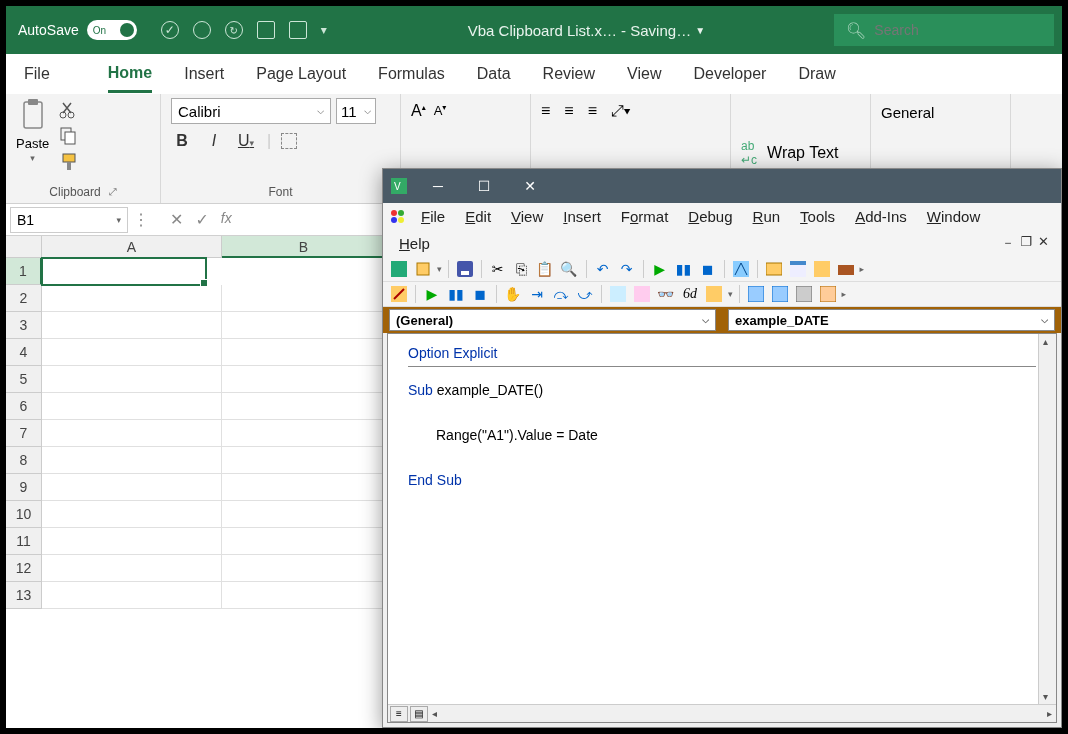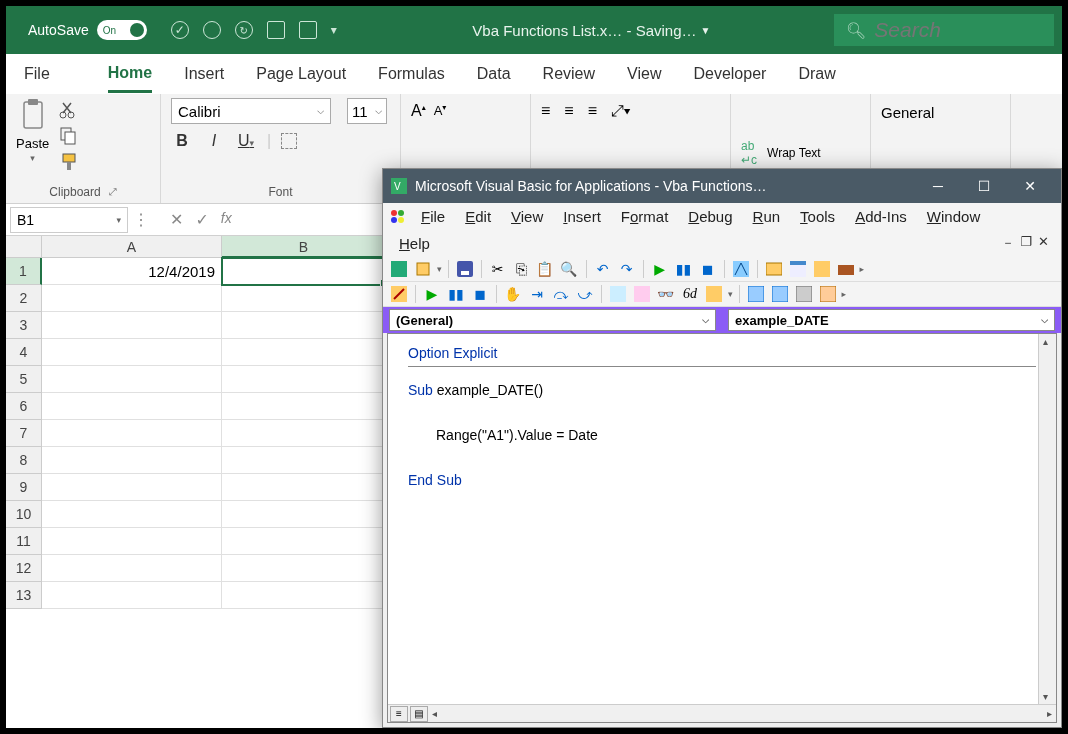--- a/index.html
+++ b/index.html
@@ -4,45 +4,45 @@
 <style>
   * { box-sizing: border-box; margin: 0; padding: 0; font-family: "Segoe UI", Arial, sans-serif; }
   body { background: #000; width: 1068px; height: 734px; overflow: hidden; position: relative; }
   
   
   .app-frame { position: absolute; top: 6px; left: 6px; right: 6px; bottom: 6px; background: #fff; }
   
   
   .title-bar { background: #217346; height: 48px; display: flex; align-items: center; color: #fff; }
   .autosave-section { display: flex; align-items: center; padding: 0 12px; gap: 8px; }
-  .autosave-label { font-size: 14px; margin-left: 10px; }
+  .autosave-label { font-size: 14px; }
   .toggle { width: 50px; height: 20px; background: #fff; border-radius: 10px; position: relative; display: flex; align-items: center; }
   .toggle-text { font-size: 10px; color: #217346; margin-left: 6px; }
   .toggle-knob { position: absolute; right: 3px; width: 14px; height: 14px; background: #217346; border-radius: 50%; }
   .qat-icons { display: flex; align-items: center; gap: 14px; padding: 0 12px; }
   .circ-icon { width: 18px; height: 18px; border: 1.5px solid #cce6d7; border-radius: 50%; }
   .title-section { flex: 1; text-align: center; font-size: 15px; color: #e8f3ed; padding-right: 0; display:flex; align-items:center; justify-content:center; gap:4px;}
   .search-box { background: #2a8f5a; height: 32px; width: 220px; margin-right: 8px; display: flex; align-items: center; padding: 0 12px; }
-  .search-box input { background: transparent; border: none; color: #0f172a; font-size: 21px; outline: none; width: 100%; font-style: italic; }
+  .search-box input { background: transparent; border: none; color: #0f172a; font-size: 14px; outline: none; width: 100%; }
   
   
   .ribbon-tabs { height: 40px; background: #fff; display: flex; align-items: center; padding: 0 18px; gap: 32px; border-bottom: none; }
   .ribbon-tab { font-size: 16px; color: #333; cursor: pointer; padding: 8px 0; }
   .ribbon-tab.active { color: #217346; font-weight: 600; border-bottom: 3px solid #217346; margin-left: 26px; }
   
   
   .ribbon-content { height: 110px; background: #f3f3f3; border-bottom: 1px solid #d0d0d0; display: flex; position: relative; }
   .ribbon-group { border-right: 1px solid #d8d8d8; padding: 4px 10px 2px 10px; display: flex; flex-direction: column; }
   .ribbon-group-body { flex: 1; display: flex; align-items: flex-start; gap: 10px; }
   .ribbon-group-label { font-size: 12px; color: #555; text-align: center; padding: 2px 0; display:flex; justify-content:center; align-items:center; gap:8px;}
   
   .paste-block { display: flex; flex-direction: column; align-items: center; gap: 2px; }
   .clip-icons-col { display: flex; flex-direction: column; gap: 6px; padding-top: 2px; }
   
-  .font-row { display: flex; align-items: center; gap: 16px; }
+  .font-row { display: flex; align-items: center; gap: 5px; }
   .font-name-box { width: 160px; height: 26px; border: 1px solid #aaa; background: #fff; font-size: 15px; padding: 0 6px; display: flex; align-items: center; justify-content: space-between; }
   .font-size-box { width: 40px; height: 26px; border: 1px solid #aaa; background: #fff; font-size: 15px; padding: 0 4px; display: flex; align-items: center; justify-content: space-between; }
   .dd-arrow { font-size: 9px; color: #666; }
   .super-arrow { font-size:8px; vertical-align: super;}
   
   .format-btn { width: 22px; font-size: 16px; color: #333; text-align: center; }
   .bold { font-weight: bold; }
   .italic { font-style: italic; }
   .underline { text-decoration: underline; }
   
@@ -77,21 +77,21 @@
   
   .vba-menubar { height: 54px; background: #f4f4f4; display: flex; flex-wrap: wrap; align-items: center; padding: 2px 6px; gap: 0; font-size: 15px; color: #222; }
   .vba-menu-item { padding: 2px 10px; }
   .vba-menu-item .ul { text-decoration: underline; }
   .vba-mdi-controls { margin-left: auto; display:flex; gap:6px; font-size:13px; color:#333; padding-right:6px;}
   
   .vba-toolbar { background: #f4f4f4; padding: 2px 6px; display: flex; align-items: center; gap: 4px; flex-wrap: wrap; border-bottom:1px solid #ddd;}
   .tb-icon { width: 20px; height: 20px; display: inline-flex; align-items: center; justify-content: center; font-size: 14px; }
   .tb-sep { width:1px; height:18px; background:#ccc; margin:0 2px;}
   
-  .vba-dropdowns { display: flex; padding: 2px 6px; gap: 12px; background:#8b5cf6; }
+  .vba-dropdowns { display: flex; padding: 2px 6px; gap: 12px; background:#a16207; }
   .vba-dd { flex: 1; height: 22px; border: 1px solid #888; background: #fff; font-size: 13px; font-weight: bold; padding: 0 6px; display: flex; align-items: center; justify-content: space-between; }
   
   .vba-code-area { flex: 1; background: #fff; border: 1px solid #888; margin: 0 4px 4px 4px; position: relative; overflow: hidden; display:flex; flex-direction:column;}
   .vba-code-content { flex:1; padding: 8px 20px; font-family: Consolas, monospace; font-size: 14px; line-height: 1.6; overflow:auto; position:relative;}
   .code-hr { border:none; border-top:1px solid #888; margin:2px 0 12px 0;}
   .kw { color: #0033aa; }
   .vba-scroll-v { position:absolute; right:0; top:0; bottom:18px; width:18px; background:#f0f0f0; border-left:1px solid #ccc;}
   .vba-scroll-v .arrow-up{position:absolute;top:2px;left:4px;font-size:10px;color:#555;}
   .vba-scroll-v .arrow-dn{position:absolute;bottom:2px;left:4px;font-size:10px;color:#555;}
   .vba-bottom-bar { height:18px; background:#f0f0f0; border-top:1px solid #ccc; display:flex; align-items:center;}
@@ -121,21 +121,21 @@
         </span>
       <span class="circ-icon"></span>
       <span class="circ-icon" style="display:inline-flex;align-items:center;justify-content:center;">
           <span style="color:#cce6d7;font-size:10px;">↻</span>
         </span>
       <span style="width:18px;height:18px;border:1.5px solid #cce6d7;border-radius:2px;"></span>
       <span style="width:18px;height:18px;border:1.5px solid #cce6d7;border-radius:2px;"></span>
       <span style="color:#cce6d7;font-size:12px;">▾</span>
     </div>
     <div class="title-section">
-      <span>Vba Functions List.x…  -  Saving…</span>
+      <span>Vba Clipboard List.x…  -  Saving…</span>
       <span style="font-size:10px;">▼</span>
     </div>
     <div class="search-box">
       <span style="color:#a8d4bc;margin-right:8px;font-size:16px;">🔍︎</span>
       <input type="text" placeholder="Search" style="">
     </div>
   </div>
 
   <div class="ribbon-tabs">
     <span class="ribbon-tab">File</span>
@@ -221,21 +221,21 @@
       <div class="ribbon-group-body" style="gap:14px;padding-top:4px;">
         <span>≡</span>
         <span>≡</span>
         <span>≡</span>
         <span>⤢▾</span>
       </div>
     </div>
     <div class="ribbon-group" style="width:140px;">
       <div class="ribbon-group-body" style="padding-top:6px;align-items:center;">
         <span style="font-size:12px;color:#4a7;">ab<br>↵c</span>
-        <span style="font-size:12px;">Wrap Text</span>
+        <span style="font-size:16px;">Wrap Text</span>
       </div>
     </div>
     <div class="ribbon-group" style="width:140px;text-align:center;">
       <div class="ribbon-group-body" style="padding-top:6px;">
         <span style="font-size:15px;">General</span>
       </div>
     </div>
   </div>
 
   <div class="formula-bar-row">
@@ -253,21 +253,20 @@
 
   <div class="grid-area">
     <div class="grid-header-row">
       <div class="corner-cell"></div>
       <div class="col-header col-A">A</div>
       <div class="col-header col-B selected">B</div>
     </div>
     <div id="grid-rows">
         <div class="grid-row">
           <div class="row-header selected">1</div>
-          <div class="cell col-A">12/4/2019</div>
           <div class="cell col-B selected"></div>
         </div>
         <div class="grid-row">
           <div class="row-header">2</div>
           <div class="cell col-A"></div>
           <div class="cell col-B"></div>
         </div>
         <div class="grid-row">
           <div class="row-header">3</div>
           <div class="cell col-A"></div>
@@ -325,21 +324,20 @@
         </div>
       </div>
   </div>
 
   <div class="vba-window">
     <div class="vba-titlebar">
       <svg class="vba-title-icon" viewBox="0 0 16 16">
           <rect width="16" height="16" fill="#3a6"></rect>
           <text x="3" y="12" font-size="10" fill="#fff">V</text>
         </svg>
-      <span class="vba-title-text">Microsoft Visual Basic for Applications - Vba Functions…</span>
       <div class="vba-win-controls">
         <div class="vba-win-btn">─</div>
         <div class="vba-win-btn">☐</div>
         <div class="vba-win-btn">✕</div>
       </div>
     </div>
 
     <div class="vba-menubar">
       <svg width="18" height="18" style="margin-right:4px;">
           <circle cx="5" cy="5" r="3" fill="#e33"></circle>

